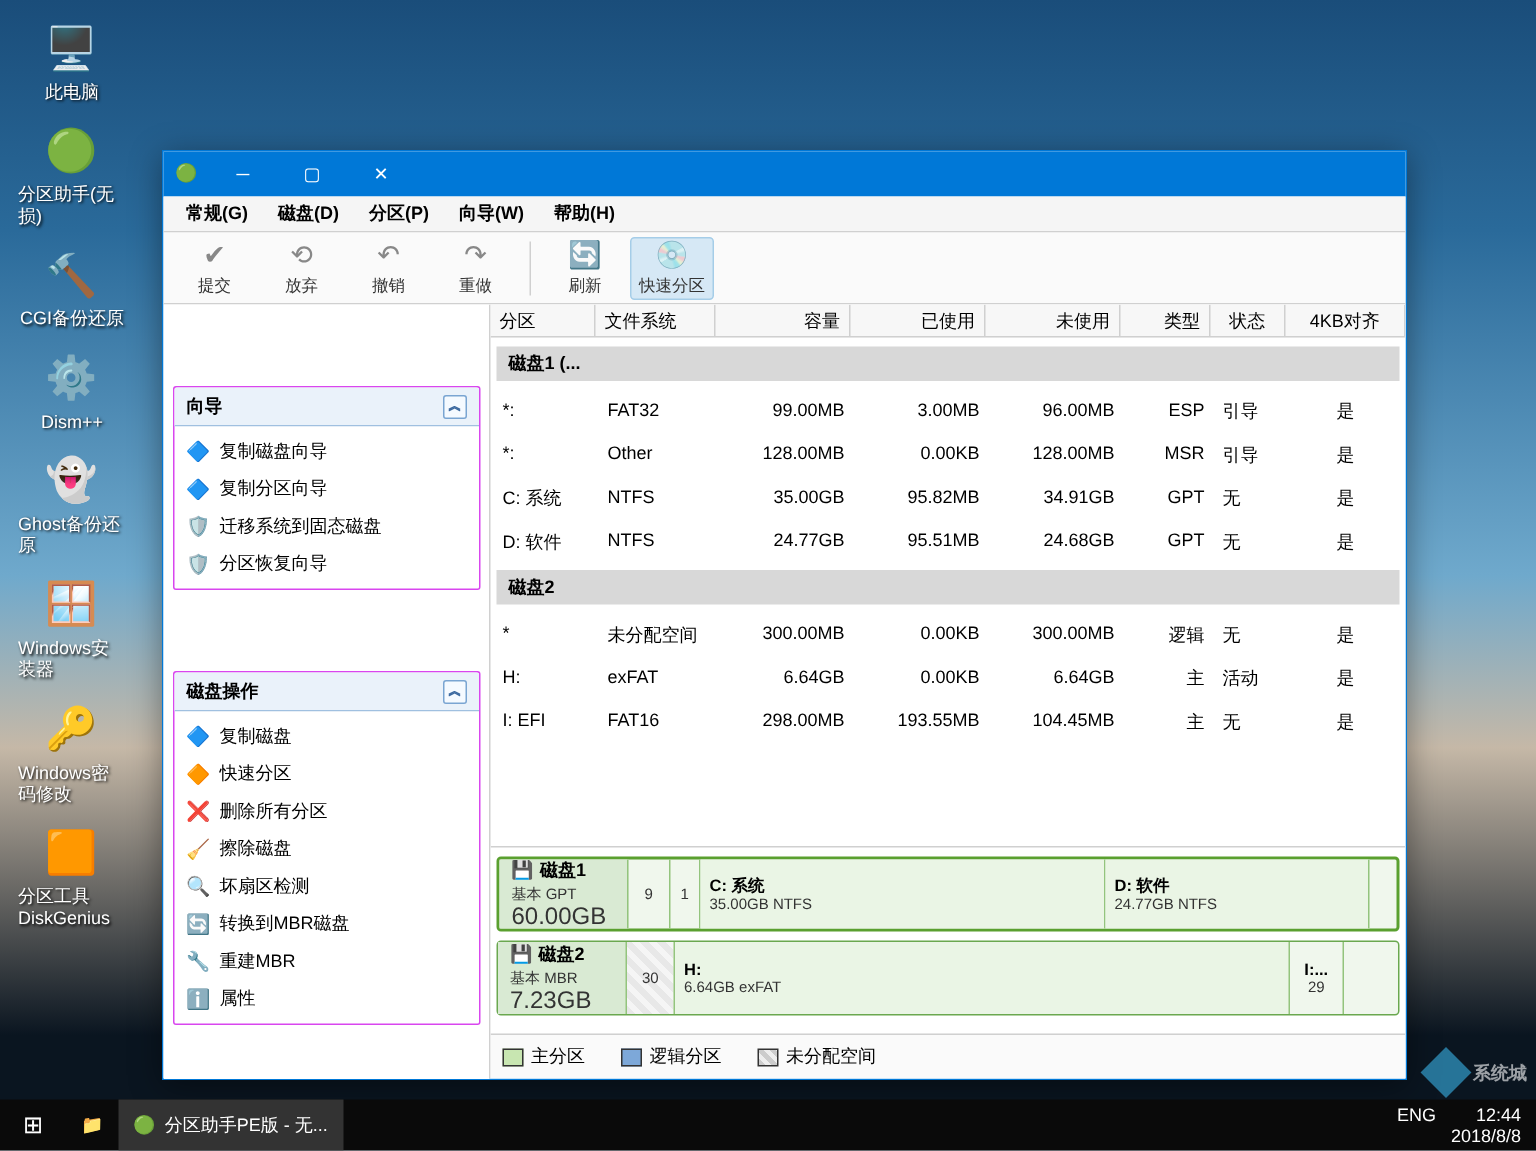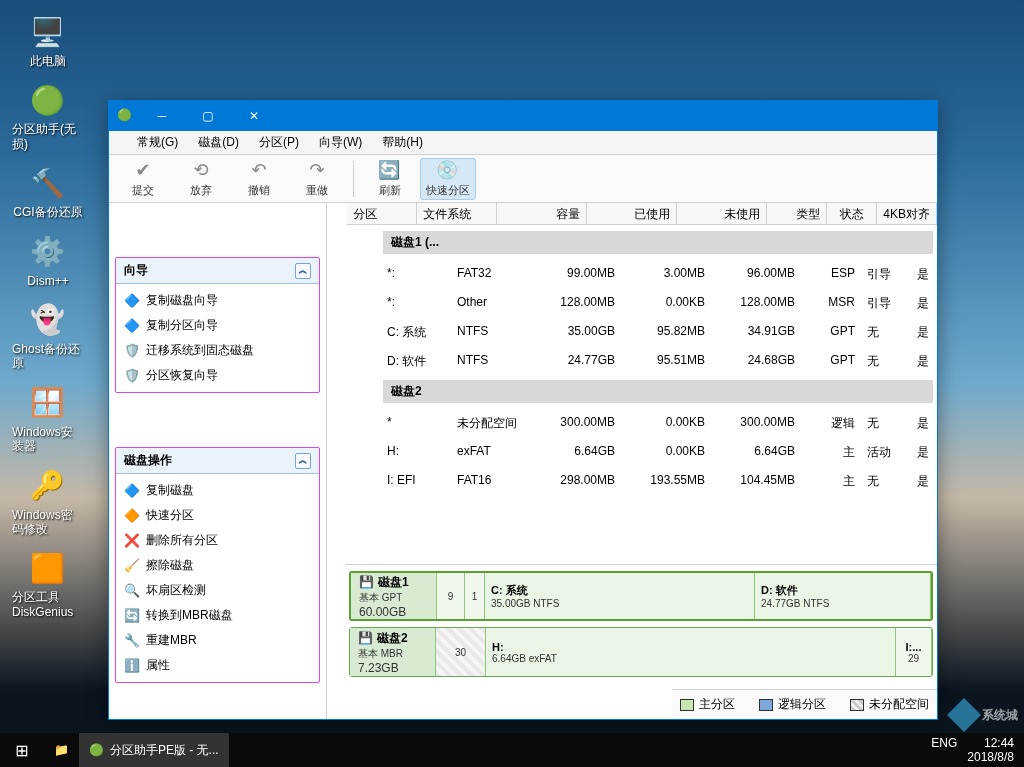--- a/index.html
+++ b/index.html
@@ -11,41 +11,41 @@
 .desktop-icon .ico { width: 40px; height: 40px; display: flex; align-items: center; justify-content: center; font-size: 28px; }
 .desktop-icon .lbl { color: #fff; text-align: left; text-shadow: 1px 1px 2px #000; line-height: 1.2; margin-top: 2px; }
 
 
 .window { position: absolute; left: 108px; top: 100px; width: 830px; height: 620px; background: #fff; border: 1px solid #0078d7; box-shadow: 0 4px 20px rgba(0,0,0,.4); display: flex; flex-direction: column; }
 .titlebar { background: #0078d7; color: #fff; height: 30px; display: flex; align-items: center; padding: 0 8px; }
 .titlebar .ticon { width: 16px; height: 16px; margin-right: 6px; }
 .titlebar .title { flex: 1; }
 .titlebar .winbtn { width: 46px; height: 30px; display: flex; align-items: center; justify-content: center; color: #fff; cursor: pointer; }
 
-.menubar { background: #f5f5f5; height: 24px; display: flex; align-items: center; padding: 0 18px; border-bottom: 1px solid #d0d0d0; }
+.menubar { background: #f5f5f5; height: 24px; display: flex; align-items: center; padding: 0 5px; border-bottom: 1px solid #d0d0d0; font-weight: bold; }
 .menubar .menu-item { padding: 2px 10px; cursor: pointer; }
 
 .toolbar { background: #fafafa; height: 48px; display: flex; align-items: center; padding: 0 6px; border-bottom: 1px solid #d0d0d0; gap: 2px; }
 .toolbtn { display: flex; flex-direction: column; align-items: center; justify-content: center; width: 56px; height: 42px; cursor: pointer; border: 1px solid transparent; border-radius: 3px; }
 .toolbtn.active { background: #d6e8f5; border-color: #a5cde8; }
 .toolbtn .ticon { font-size: 18px; color: #888; }
 .toolbtn.enabled .ticon { color: #0078d7; }
 .toolbtn .tlabel { color: #333; font-size: 11px; margin-top: 2px; }
 .tool-sep { width: 1px; height: 36px; background: #d0d0d0; margin: 0 6px; }
 
 .workspace { flex: 1; display: flex; background: #fff; overflow: hidden; }
 .sidebar { width: 218px; background: #fff; border-right: 1px solid #d0d0d0; padding: 6px; display: flex; flex-direction: column; gap: 6px; overflow-y: auto; }
 .panel { border: 1px solid #d946ef; border-radius: 2px; margin-top: 48px; }
 .panel-h { background: #eaf2fa; padding: 4px 8px; font-weight: bold; display: flex; justify-content: space-between; align-items: center; border-bottom: 1px solid #a0c0e0; border-top-left-radius: 2px; border-top-right-radius: 2px; }
 .panel-h .collapse { width: 16px; height: 16px; border: 1px solid #7aa5d2; color: #3d6aa0; display: flex; align-items: center; justify-content: center; cursor: pointer; border-radius: 2px; background: #f5faff; font-size: 9px; }
 .panel-b { padding: 4px 2px; }
 .panel-item { display: flex; align-items: center; gap: 6px; padding: 4px 6px; cursor: pointer; border-radius: 2px; }
 .panel-item .pi { width: 16px; height: 16px; display: flex; align-items: center; justify-content: center; font-size: 13px; }
 
-.main { flex: 1; display: flex; flex-direction: column; overflow: hidden; align-items: flex-end; }
+.main { flex: 1; display: flex; flex-direction: column; overflow: hidden; }
 .grid-h { height: 22px; display: flex; background: #f7f7f7; border-bottom: 1px solid #d0d0d0; }
 .grid-h .col { padding: 3px 6px; border-right: 1px solid #d0d0d0; text-align: center; }
 .col-part { width: 70px; text-align: left !important; }
 .col-fs { width: 80px; text-align: left !important; }
 .col-cap { width: 90px; text-align: right !important; }
 .col-used { width: 90px; text-align: right !important; }
 .col-free { width: 90px; text-align: right !important; }
 .col-type { width: 60px; text-align: right !important; }
 .col-stat { width: 50px; }
 .col-4k { flex: 1; }
@@ -54,21 +54,21 @@
 .disk-label { background: #d8d8d8; padding: 3px 8px; margin: 4px 2px 6px; font-weight: bold; }
 .grid-row { display: flex; padding: 4px 0; }
 .grid-row .col { padding: 2px 6px; }
 
 .diskmap-area { border-top: 1px solid #d0d0d0; padding: 6px 4px; background: #fff; }
 .diskmap { display: flex; align-items: stretch; margin-bottom: 6px; border: 1px solid #6aa84f; border-radius: 3px; background: #f0f7ed; height: 50px; }
 .diskmap.selected { border: 2px solid #5aa02f; }
 .disk-info { width: 86px; padding: 6px 8px; background: #d9ead3; display: flex; flex-direction: column; justify-content: center; border-right: 1px solid #93c47d; }
 .disk-info .dname { font-weight: bold; display: flex; align-items: center; gap: 4px; }
 .disk-info .dtype { font-size: 10px; color: #333; }
-.disk-info .dsize { font-size: 12px; color: #333; }
+.disk-info .dsize { font-size: 16px; color: #333; }
 .part-block { border-right: 1px solid #93c47d; display: flex; flex-direction: column; justify-content: center; padding: 4px 6px; overflow: hidden; white-space: nowrap; }
 .part-block .pname { font-weight: bold; font-size: 11px; }
 .part-block .psize { font-size: 10px; color: #333; }
 .part-block.pri { background: #eaf5e5; }
 .part-block.small { width: 28px; align-items: center; font-size: 10px; padding: 2px; }
 .part-block.hatched { background: repeating-linear-gradient(45deg,#e8e8e8,#e8e8e8 4px,#f5f5f5 4px,#f5f5f5 8px); }
 
 .legend { display: flex; gap: 24px; padding: 6px 8px; border-top: 1px solid #d0d0d0; background: #fafafa; }
 .legend-item { display: flex; align-items: center; gap: 5px; }
 .leg-sw { width: 14px; height: 12px; border: 1px solid #333; }
@@ -352,21 +352,21 @@
               <div class="pname">D: 软件</div>
               <div class="psize">24.77GB NTFS</div>
             </div>
           </div>
           <div class="diskmap">
             <div class="disk-info">
               <div class="dname"><span>💾</span>磁盘2</div>
               <div class="dtype">基本 MBR</div>
               <div class="dsize">7.23GB</div>
             </div>
-            <div class="part-block small hatched" style="width:50px">
+            <div class="part-block small hatched" style="width:32px">
               <div class="psize">30</div>
             </div>
             <div class="part-block pri " style="width:410px">
               <div class="pname">H:</div>
               <div class="psize">6.64GB exFAT</div>
             </div>
             <div class="part-block small " style="width:36px">
               <div class="pname">I:...</div>
               <div class="psize">29</div>
             </div>

